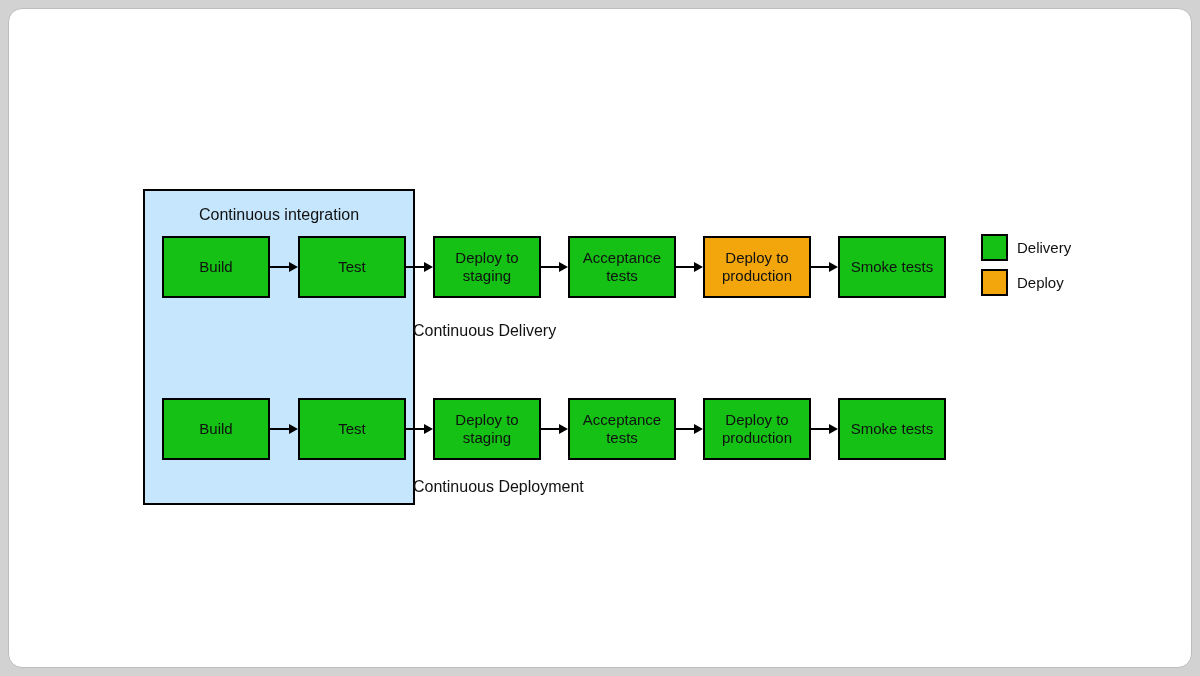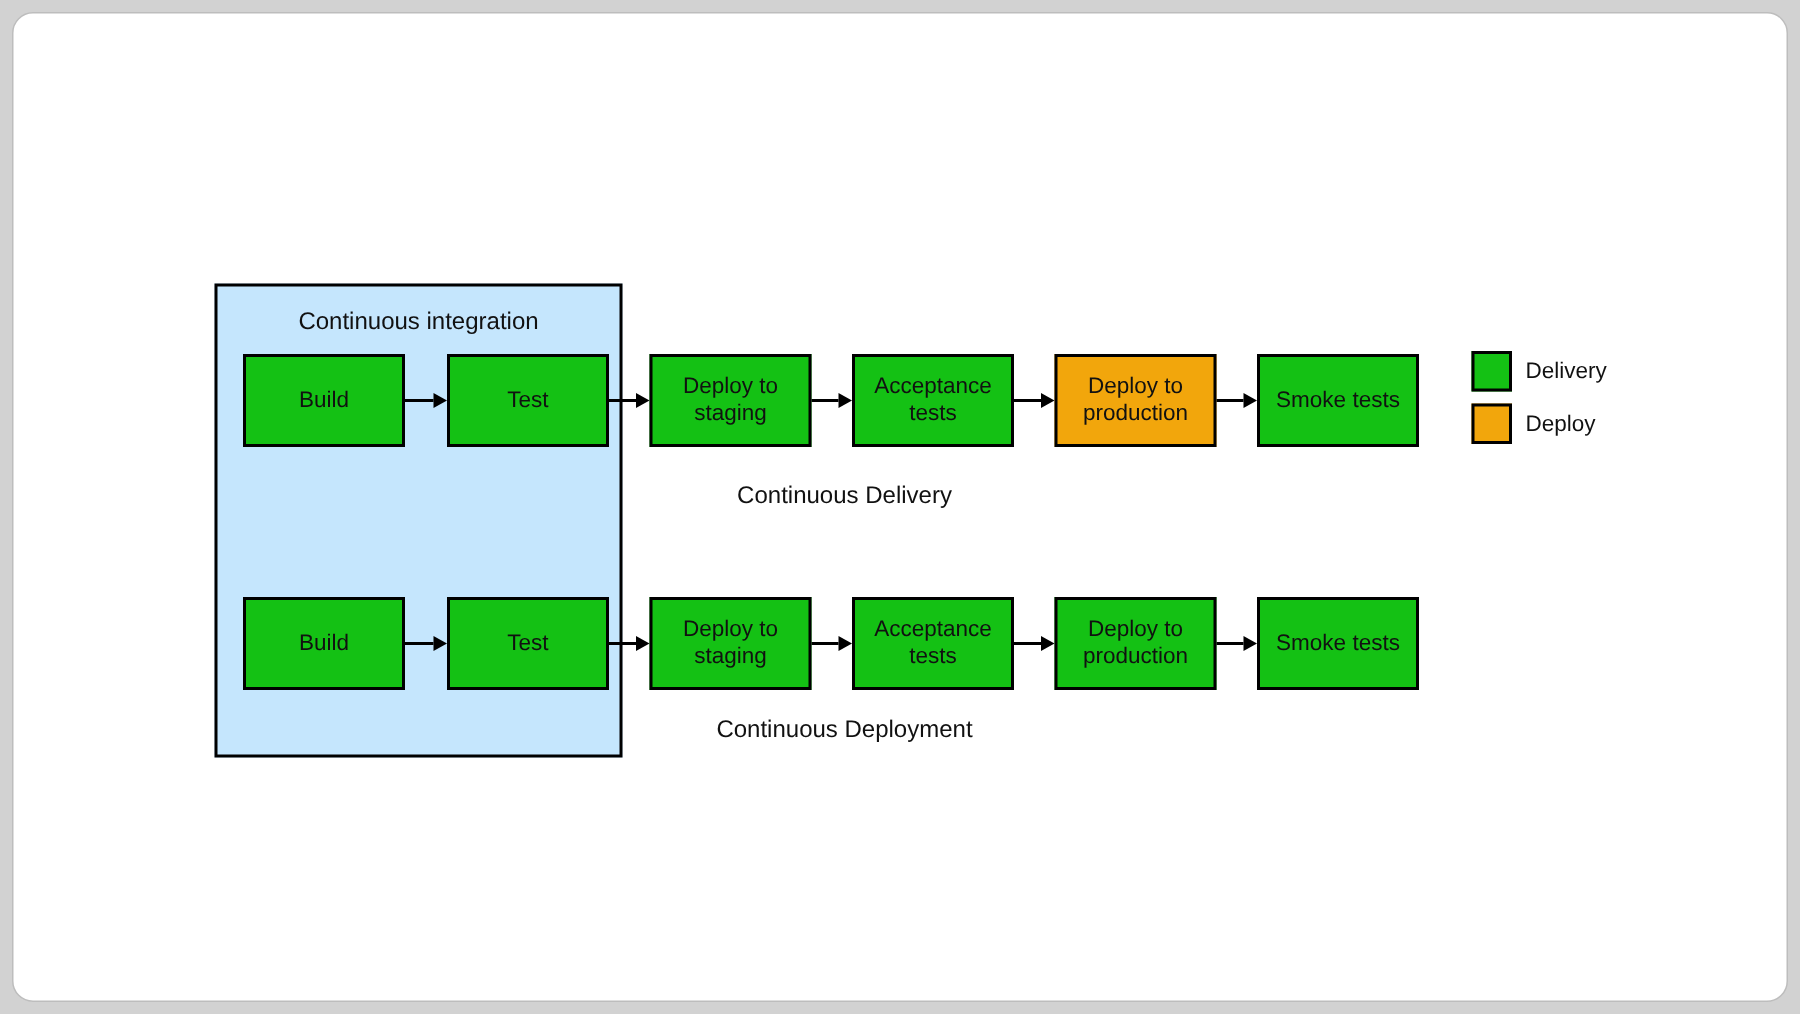--- a/index.html
+++ b/index.html
@@ -52,21 +52,21 @@
     position: absolute;
     right: -9px; top: -4px;
     width: 0; height: 0;
     border-left: 9px solid #000;
     border-top: 5px solid transparent;
     border-bottom: 5px solid transparent;
   }
   .row-label {
     position: absolute;
     left: 404px; width: 300px;
-    text-align: center;
+    text-align: left;
     font-size: 16px;
   }
   .legend-swatch {
     position: absolute;
     left: 972px;
     width: 27px; height: 27px;
     border: 2px solid #000;
   }
   .legend-label {
     position: absolute;

